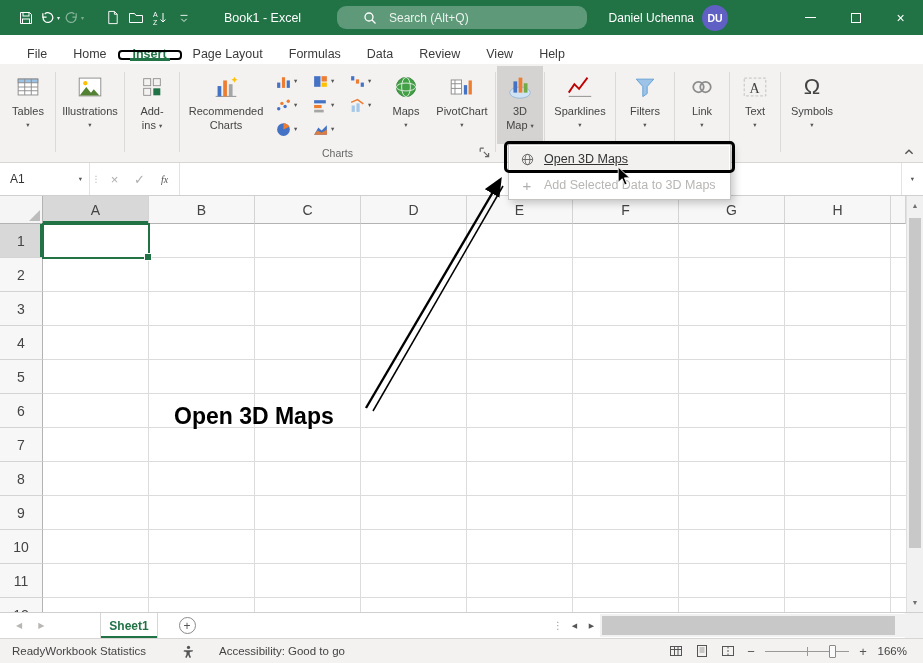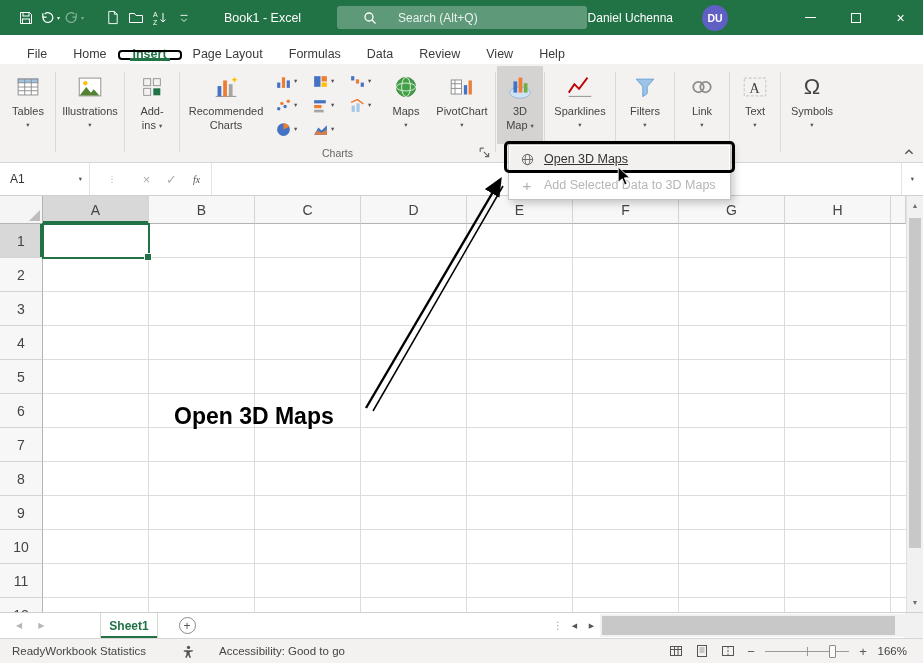--- a/index.html
+++ b/index.html
@@ -10,25 +10,25 @@
 
   
   .titlebar { position:absolute; top:0; left:0; width:923px; height:35px; background:#217346; display:flex; align-items:center; color:#fff; }
   .qat { display:flex; align-items:center; padding-left:14px; }
   .qbtn { height:26px; min-width:24px; display:flex; align-items:center; justify-content:center; gap:2px; }
   .qbtn.dim { opacity:.45; }
   .qbtn .chev { font-size:6px; color:#e8f1ec; }
   .qgap { width:14px; }
   .redo svg { transform:scaleX(-1); }
   .tb-title { margin-left:28px; font-size:12.5px; color:#fdfdfd; white-space:nowrap; }
-  .tb-search { position:absolute; left:337px; top:6px; width:250px; height:23px; background:rgba(255,255,255,.28); border-radius:3px; display:flex; align-items:center; gap:21px; padding-left:26px; }
+  .tb-search { position:absolute; left:337px; top:6px; width:250px; height:23px; background:rgba(255,255,255,.28); border-radius:9px; display:flex; align-items:center; gap:12px; padding-left:26px; }
   .tb-search input { background:transparent; border:none; outline:none; color:#fff; font-size:12px; font-family:inherit; width:160px; }
   .tb-search input::placeholder { color:#eaf2ed; }
   .tb-right { position:absolute; right:0; top:0; height:35px; display:flex; align-items:center; }
-  .tb-user { font-size:12px; margin-right:29px;text-align:center; }
+  .tb-user { font-size:12px; margin-right:8px;text-align:center; }
   .tb-avatar { width:26px; height:26px; border-radius:50%; background:#5f5fc4; color:#fff; font-size:10.5px; font-weight:bold; display:flex; align-items:center; justify-content:center; margin-right:60px; }
   .winbtn { width:45px; height:35px; display:flex; align-items:center; justify-content:center; font-size:14px; color:#fff; }
   .winbtn .bar { width:11px; border-top:1px solid #fff; }
   .winbtn .box { width:10px; height:10px; border:1px solid #fff; }
 
   
   .tabrow { position:absolute; top:35px; left:8px; width:923px; height:37px; background:#fff; display:flex; align-items:center; padding-left:6px; }
   .tablist { display:flex; }
   .rtab { padding:0 13px; display:flex; align-items:center; font-size:12.5px; color:#3b3b3b; position:relative; }
   .rtab.active { color:#217346; font-weight:bold; }
@@ -55,21 +55,21 @@
   .bigbtn.w64 { min-width:64px; } .bigbtn.w46 { min-width:46px; } .bigbtn.w68 { min-width:68px; }
   .bigbtn.w56 { min-width:56px; } .bigbtn.w60 { min-width:60px; }
   .chartgrid { display:grid; grid-template-columns:repeat(3,37px); grid-auto-rows:24px; align-content:start; padding-top:3px; width:111px; }
   .smallbtn { display:flex; align-items:center; gap:2px; padding-left:4px; }
   .smallbtn svg { width:17px; height:17px; }
   .launcher { position:absolute; right:3px; bottom:3px; width:12px; height:12px; }
   .collapse { position:absolute; right:8px; bottom:4px; width:12px; height:12px; }
   .omega { font-size:22px; color:#444; line-height:1; }
 
   
-  .fbar { position:absolute; top:163px; left:0; width:923px; height:33px; background:#fff; border-bottom:1px solid #cfcfcf; display:flex; align-items:stretch;gap:16px; }
+  .fbar { position:absolute; top:163px; left:0; width:923px; height:33px; background:#fff; border-bottom:1px solid #cfcfcf; display:flex; align-items:stretch; }
   .namebox { width:90px; display:flex; align-items:center; padding-left:10px; font-size:12px; position:relative; border-right:1px solid #e3e3e3; }
   .namebox .chev { position:absolute; right:7px; }
   .fdrag { width:12px; display:flex; align-items:center; justify-content:center; color:#b5b5b5; font-size:9px; }
   .ficons { display:flex; align-items:center; border-right:1px solid #e3e3e3; padding-right:2px; }
   .ficon { width:25px; text-align:center; color:#adadad; font-size:13px; }
   .ficon.fx { font-style:italic; color:#555; font-family:"Liberation Serif",serif; font-size:10px; }
   .finput { flex:1; border:none; outline:none; font-family:inherit; font-size:12px; padding-left:6px; }
   .fexpand { width:22px; display:flex; align-items:center; justify-content:center; border-left:1px solid #e3e3e3; }
 
   

